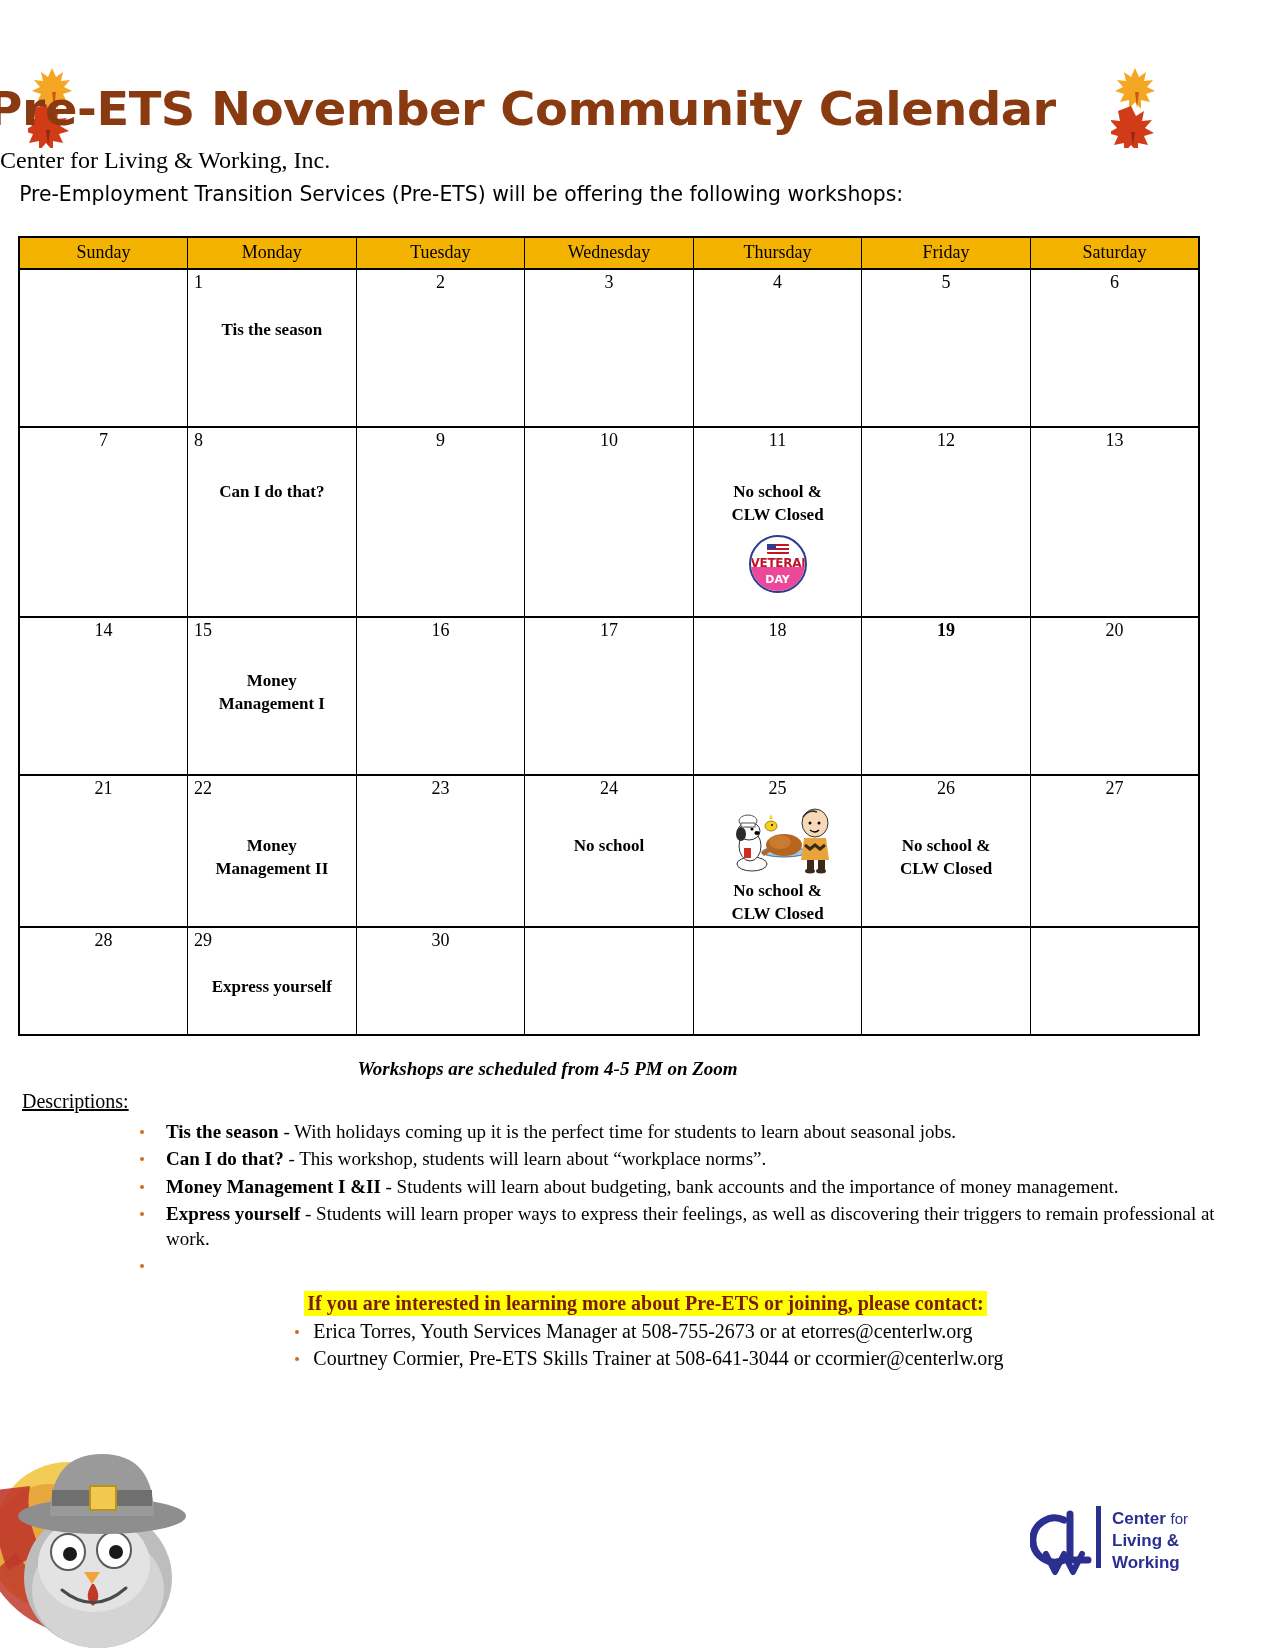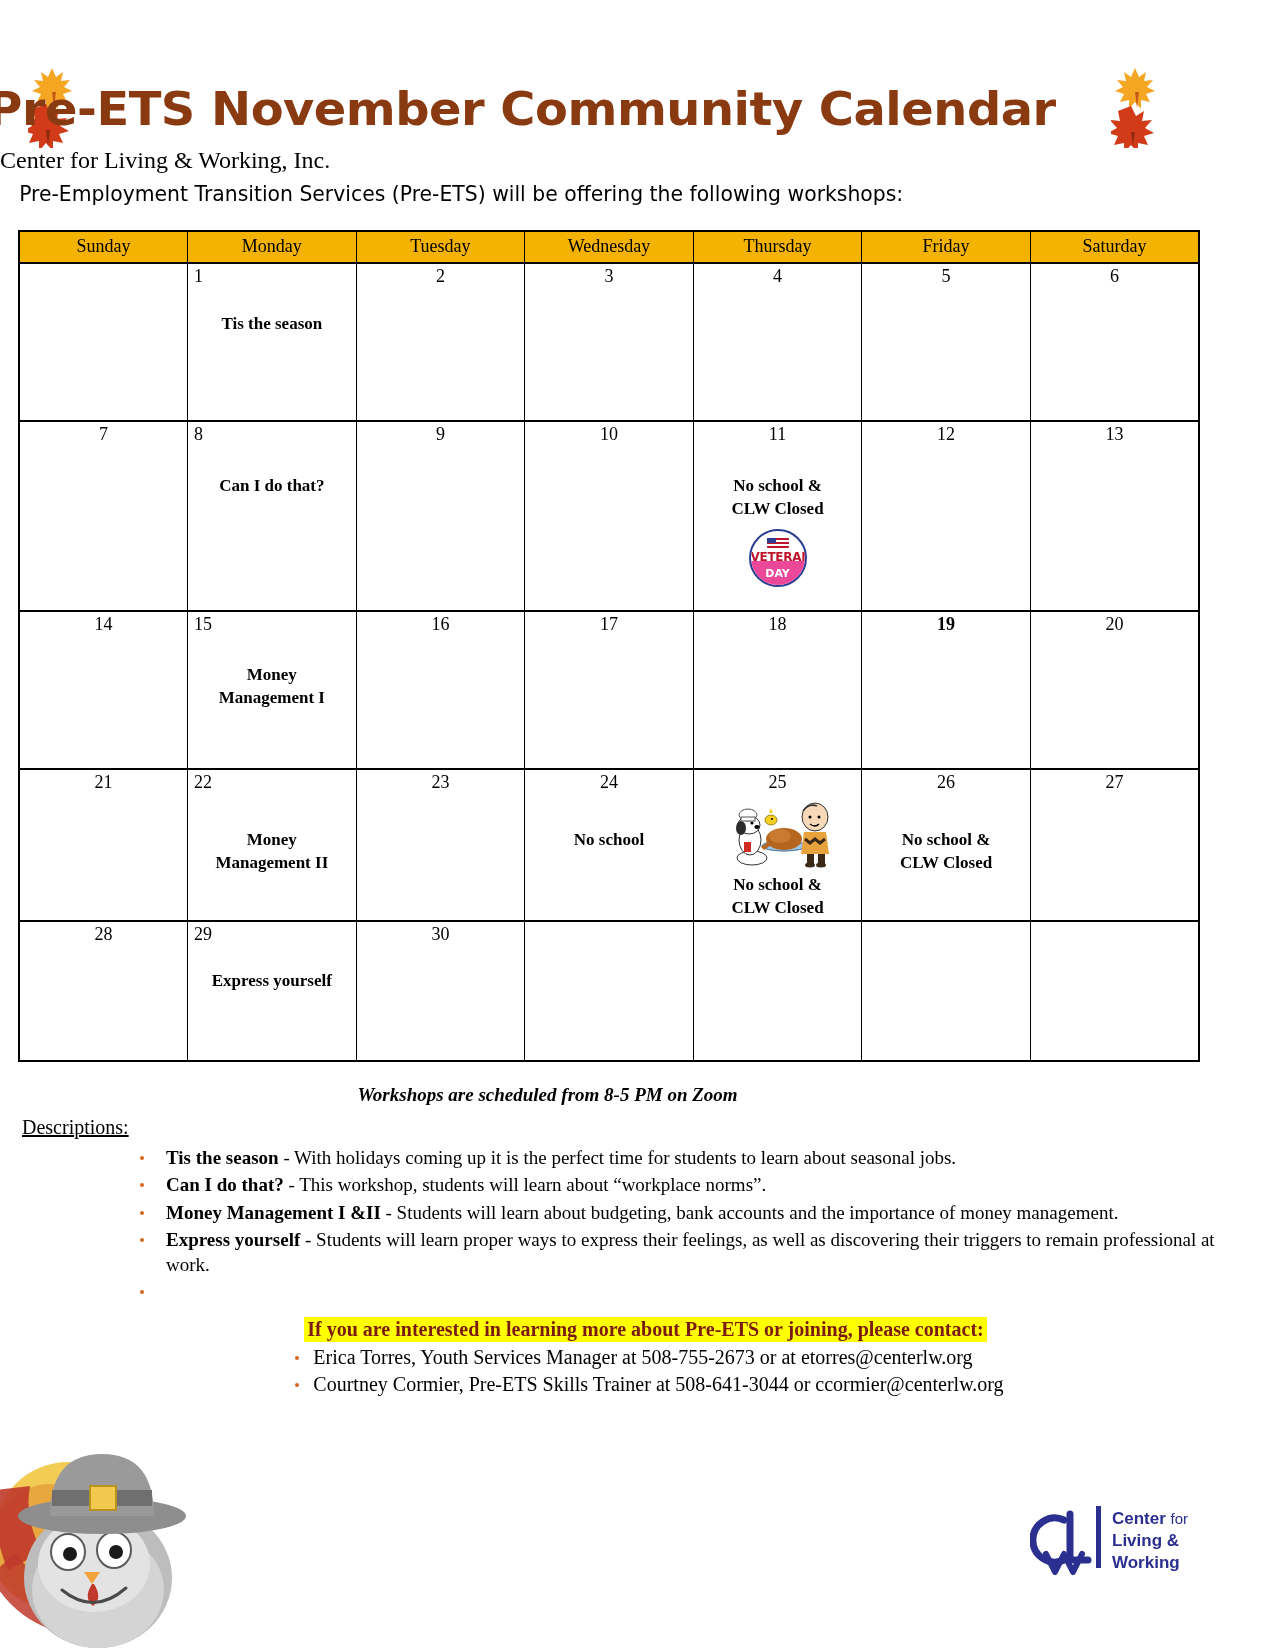--- a/index.html
+++ b/index.html
@@ -38,21 +38,21 @@
     margin-top: 8px;
     transform: scaleX(0.97);
   }
 
   
   .leaves { position: absolute; width: 86px; height: 86px; }
   .leaves.left  { left: 28px;  top: 62px; }
   .leaves.right { right: 78px; top: 62px; }
 
   
-  .calendar-wrap { padding: 0 18px; margin-top: 24px; }
+  .calendar-wrap { padding: 0 18px; margin-top: 30px; }
   table.calendar {
     width: 1182px;
     border-collapse: collapse;
     table-layout: fixed;
     border: 2px solid #000;
   }
   table.calendar th {
     background: #F5B301;
     border: 1px solid #000;
     border-bottom: 2px solid #000;
@@ -69,21 +69,21 @@
     border-top: 2px solid #000;
     border-bottom: 0;
     vertical-align: top;
     padding: 0;
     position: relative;
     height: 158px;
   }
   tr.week-row td { height: 158px; }
   tr.week-2 td { height: 190px; }
   tr.week-4 td { height: 125px; }
-  tr.week-5 td { height: 140px; }
+  tr.week-5 td { height: 108px; }
   table.calendar tr.week-row:last-child td { border-bottom: 2px solid #000; }
 
   .daynum {
     font-size: 18px;
     font-family: "Liberation Serif", serif;
     text-align: center;
     padding-top: 3px;
     line-height: 1.1;
   }
   .daynum.left { text-align: left; padding-left: 6px; }
@@ -457,21 +457,21 @@
             <div class="daynum"></div>
           </td>
           <td>
             <div class="daynum"></div>
           </td>
         </tr>
       </tbody>
   </table>
 </div>
 
-<div class="zoom-note">Workshops are scheduled from 8-5 PM on Zoom</div>
+<div class="zoom-note">Workshops are scheduled from 4-5 PM on Zoom</div>
 
 <div class="descriptions-label">Descriptions:</div>
 
 <ul class="desc-list" id="desc-list">
     <li><b>Tis the season</b><span> - With holidays coming up it is the perfect time for students to learn about seasonal jobs.</span></li>
     <li><b>Can I do that?</b><span> - This workshop, students will learn about “workplace norms”.</span></li>
     <li><b>Money Management I &amp;II</b><span> - Students will learn about budgeting, bank accounts and the importance of money management.</span></li>
     <li><b>Express yourself</b><span> - Students will learn proper ways to express their feelings, as well as discovering their triggers to remain professional at work.</span></li>
     <li class="empty-bullet"></li>
   </ul>

